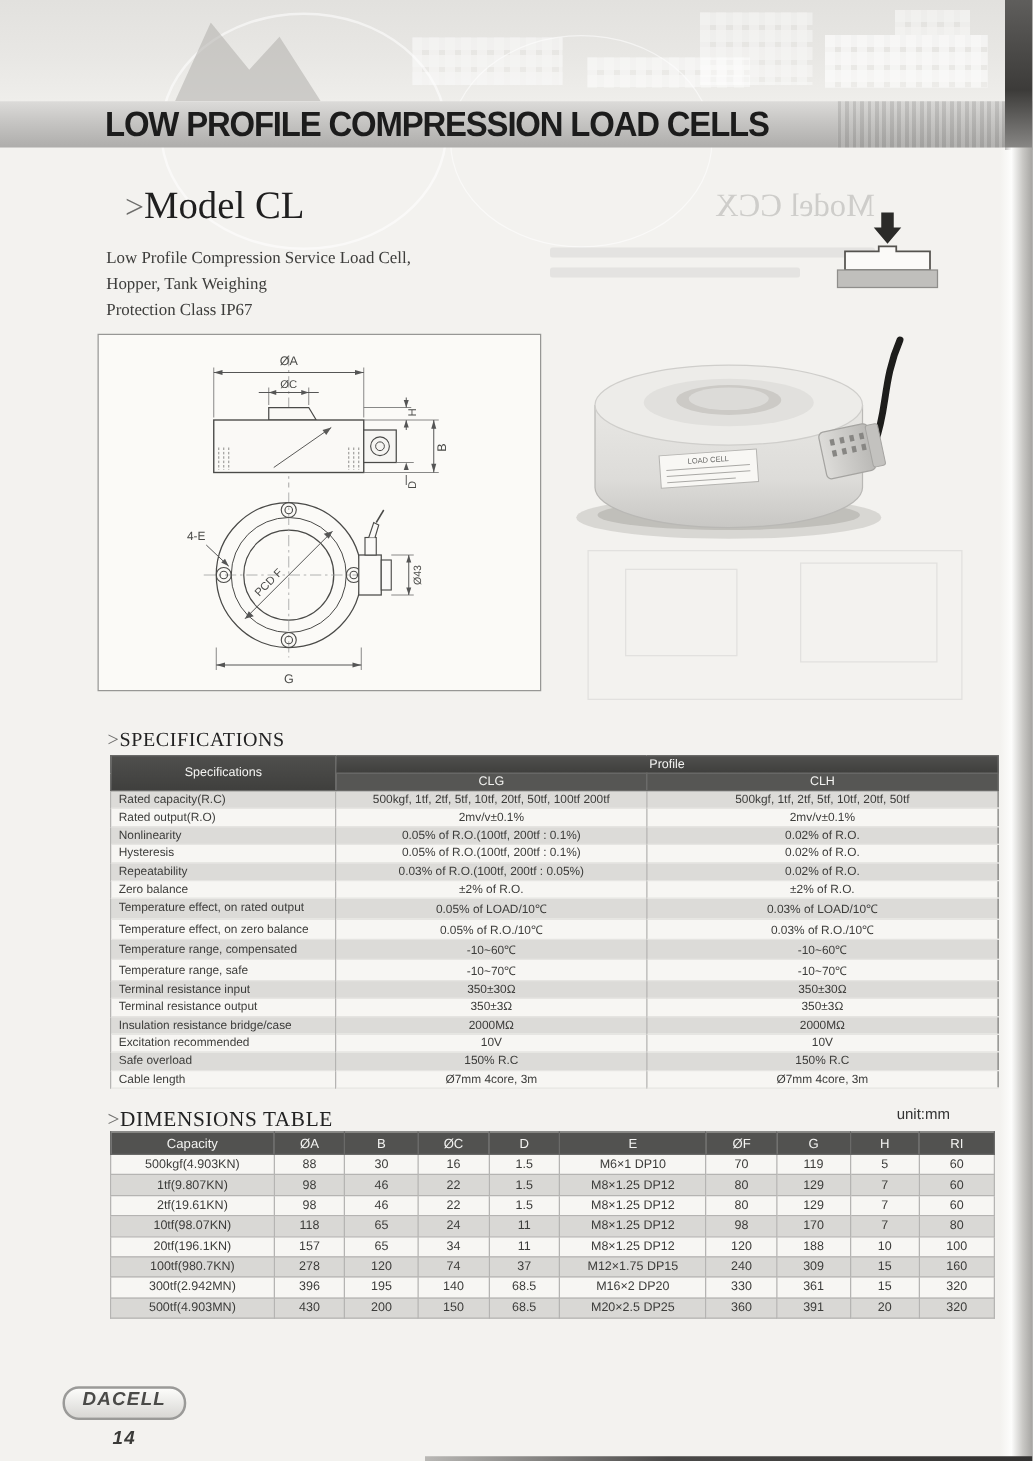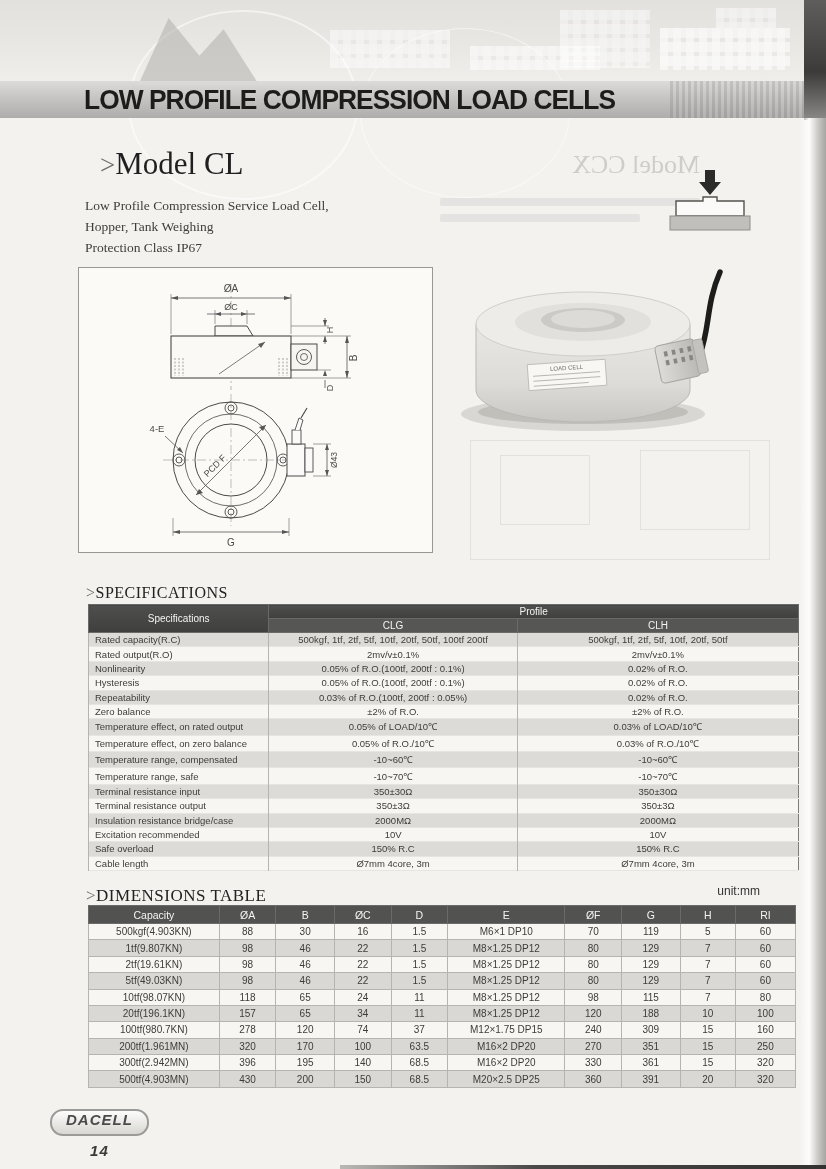--- a/index.html
+++ b/index.html
@@ -464,40 +464,28 @@
           <td>46</td>
           <td>22</td>
           <td>1.5</td>
           <td>M8×1.25 DP12</td>
           <td>80</td>
           <td>129</td>
           <td>7</td>
           <td>60</td>
         </tr>
         <tr>
-          <td>5tf(49.03KN)</td>
-          <td>98</td>
-          <td>46</td>
-          <td>22</td>
-          <td>1.5</td>
-          <td>M8×1.25 DP12</td>
-          <td>80</td>
-          <td>129</td>
-          <td>7</td>
-          <td>60</td>
-        </tr>
-        <tr>
           <td>10tf(98.07KN)</td>
           <td>118</td>
           <td>65</td>
           <td>24</td>
           <td>11</td>
           <td>M8×1.25 DP12</td>
           <td>98</td>
-          <td>115</td>
+          <td>170</td>
           <td>7</td>
           <td>80</td>
         </tr>
         <tr>
           <td>20tf(196.1KN)</td>
           <td>157</td>
           <td>65</td>
           <td>34</td>
           <td>11</td>
           <td>M8×1.25 DP12</td>
@@ -512,32 +500,20 @@
           <td>120</td>
           <td>74</td>
           <td>37</td>
           <td>M12×1.75 DP15</td>
           <td>240</td>
           <td>309</td>
           <td>15</td>
           <td>160</td>
         </tr>
         <tr>
-          <td>200tf(1.961MN)</td>
-          <td>320</td>
-          <td>170</td>
-          <td>100</td>
-          <td>63.5</td>
-          <td>M16×2 DP20</td>
-          <td>270</td>
-          <td>351</td>
-          <td>15</td>
-          <td>250</td>
-        </tr>
-        <tr>
           <td>300tf(2.942MN)</td>
           <td>396</td>
           <td>195</td>
           <td>140</td>
           <td>68.5</td>
           <td>M16×2 DP20</td>
           <td>330</td>
           <td>361</td>
           <td>15</td>
           <td>320</td>

